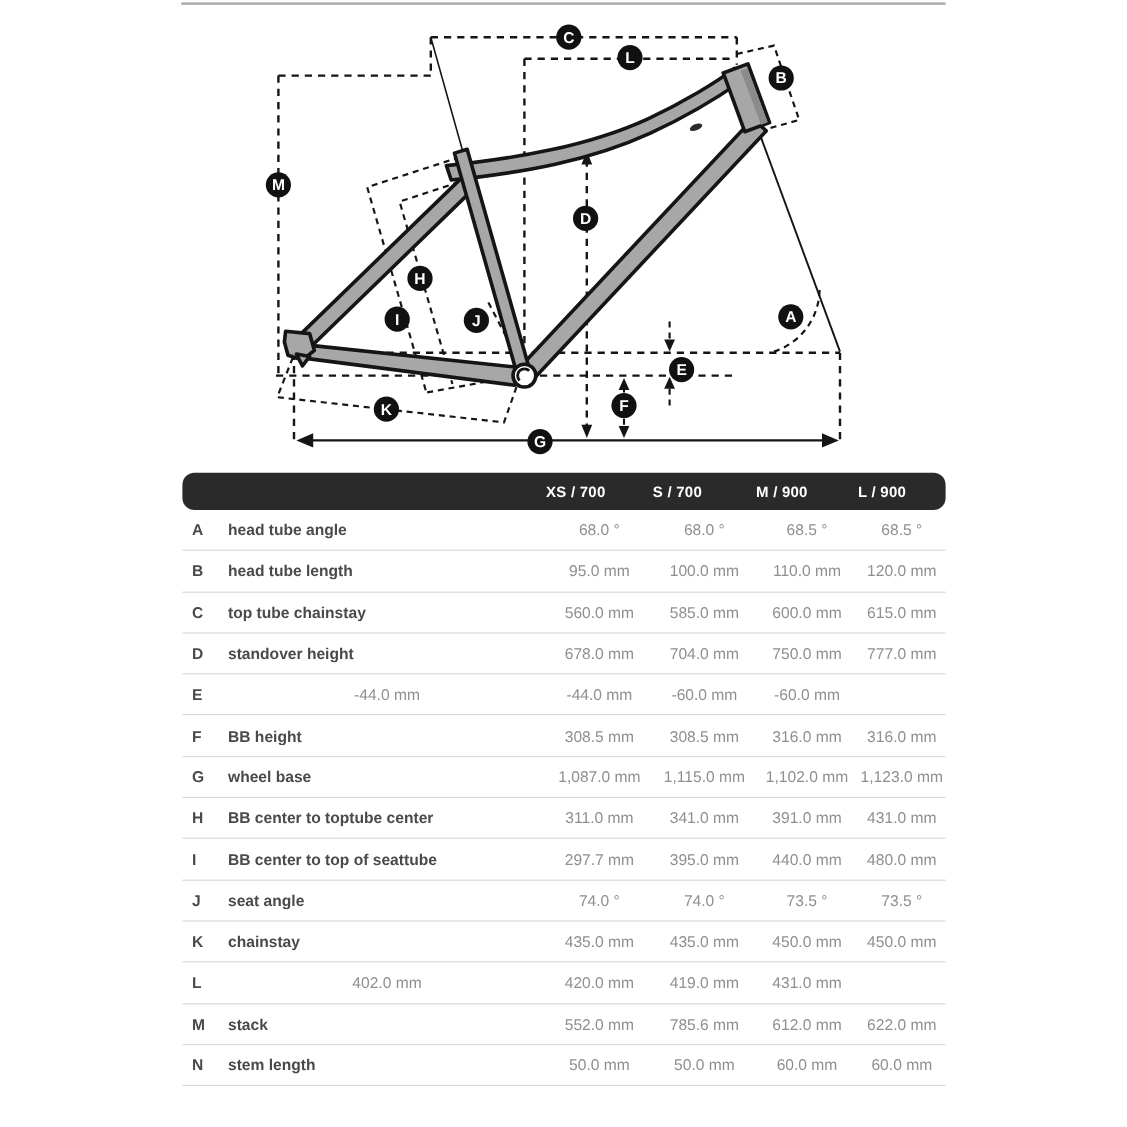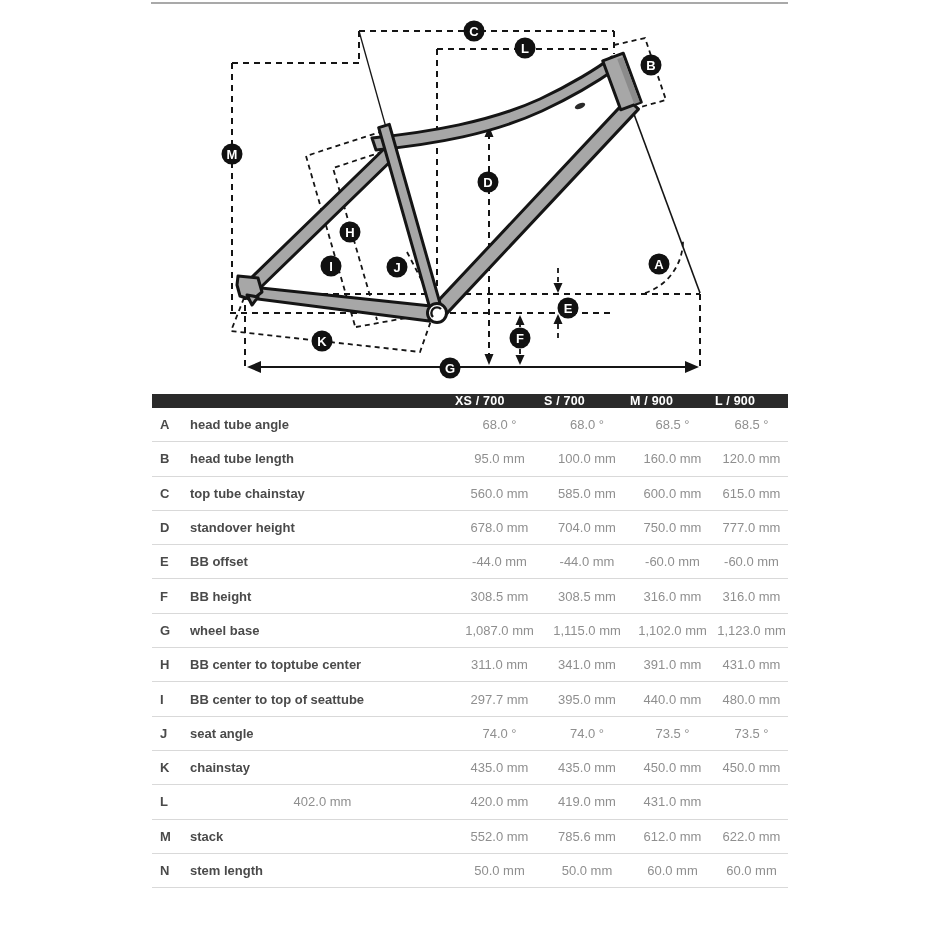--- a/index.html
+++ b/index.html
@@ -15,21 +15,21 @@
   .dl{stroke:var(--line);stroke-width:2;fill:none;stroke-dasharray:6 5;}
   .dl2{stroke:var(--line);stroke-width:1.8;fill:none;stroke-dasharray:5 4;}
   .sl{stroke:var(--line);fill:none;}
   .frame{fill:var(--frame-fill);stroke:var(--line);stroke-width:3;stroke-linejoin:round;}
   .marker circle{fill:#111;}
   .marker text{font:bold 13px "Liberation Sans",sans-serif;fill:#fff;text-anchor:middle;}
   .arrow{fill:var(--line);stroke:none;}
 
   .geo-table{position:absolute;top:394px;left:152px;width:636px;}
   .thead{display:grid;grid-template-columns:30px 265px 89px 86px 85px auto;
-         align-items:center;background:var(--header-bg);height:14px;padding-left:8px;box-sizing:border-box;}
+         align-items:center;background:var(--header-bg);height:31px;padding-left:8px;box-sizing:border-box;border-radius:10px;}
   .thead .hcell{color:var(--header-text);font-size:12.5px;font-weight:bold;letter-spacing:.2px;}
   .trow{display:grid;grid-template-columns:30px 265px 89px 86px 85px auto;
         align-items:center;height:34.3px;padding-left:8px;box-sizing:border-box;
         border-bottom:1px solid var(--separator);}
   .cell{font-size:13px;white-space:nowrap;overflow:hidden;}
   .cell.key,.cell.label{font-weight:bold;color:var(--label-text);}
   .cell.val{color:var(--value-text);text-align:center;}
 </style>
 </head>
 <body>
@@ -191,42 +191,41 @@
           <div class="cell val">68.0 °</div>
           <div class="cell val">68.0 °</div>
           <div class="cell val">68.5 °</div>
           <div class="cell val">68.5 °</div>
         </div>
         <div class="trow">
           <div class="cell key">B</div>
           <div class="cell label">head tube length</div>
           <div class="cell val">95.0 mm</div>
           <div class="cell val">100.0 mm</div>
-          <div class="cell val">160.0 mm</div>
+          <div class="cell val">110.0 mm</div>
           <div class="cell val">120.0 mm</div>
         </div>
         <div class="trow">
           <div class="cell key">C</div>
           <div class="cell label">top tube chainstay</div>
           <div class="cell val">560.0 mm</div>
           <div class="cell val">585.0 mm</div>
           <div class="cell val">600.0 mm</div>
           <div class="cell val">615.0 mm</div>
         </div>
         <div class="trow">
           <div class="cell key">D</div>
           <div class="cell label">standover height</div>
           <div class="cell val">678.0 mm</div>
           <div class="cell val">704.0 mm</div>
           <div class="cell val">750.0 mm</div>
           <div class="cell val">777.0 mm</div>
         </div>
         <div class="trow">
           <div class="cell key">E</div>
-          <div class="cell label">BB offset</div>
           <div class="cell val">-44.0 mm</div>
           <div class="cell val">-44.0 mm</div>
           <div class="cell val">-60.0 mm</div>
           <div class="cell val">-60.0 mm</div>
         </div>
         <div class="trow">
           <div class="cell key">F</div>
           <div class="cell label">BB height</div>
           <div class="cell val">308.5 mm</div>
           <div class="cell val">308.5 mm</div>

